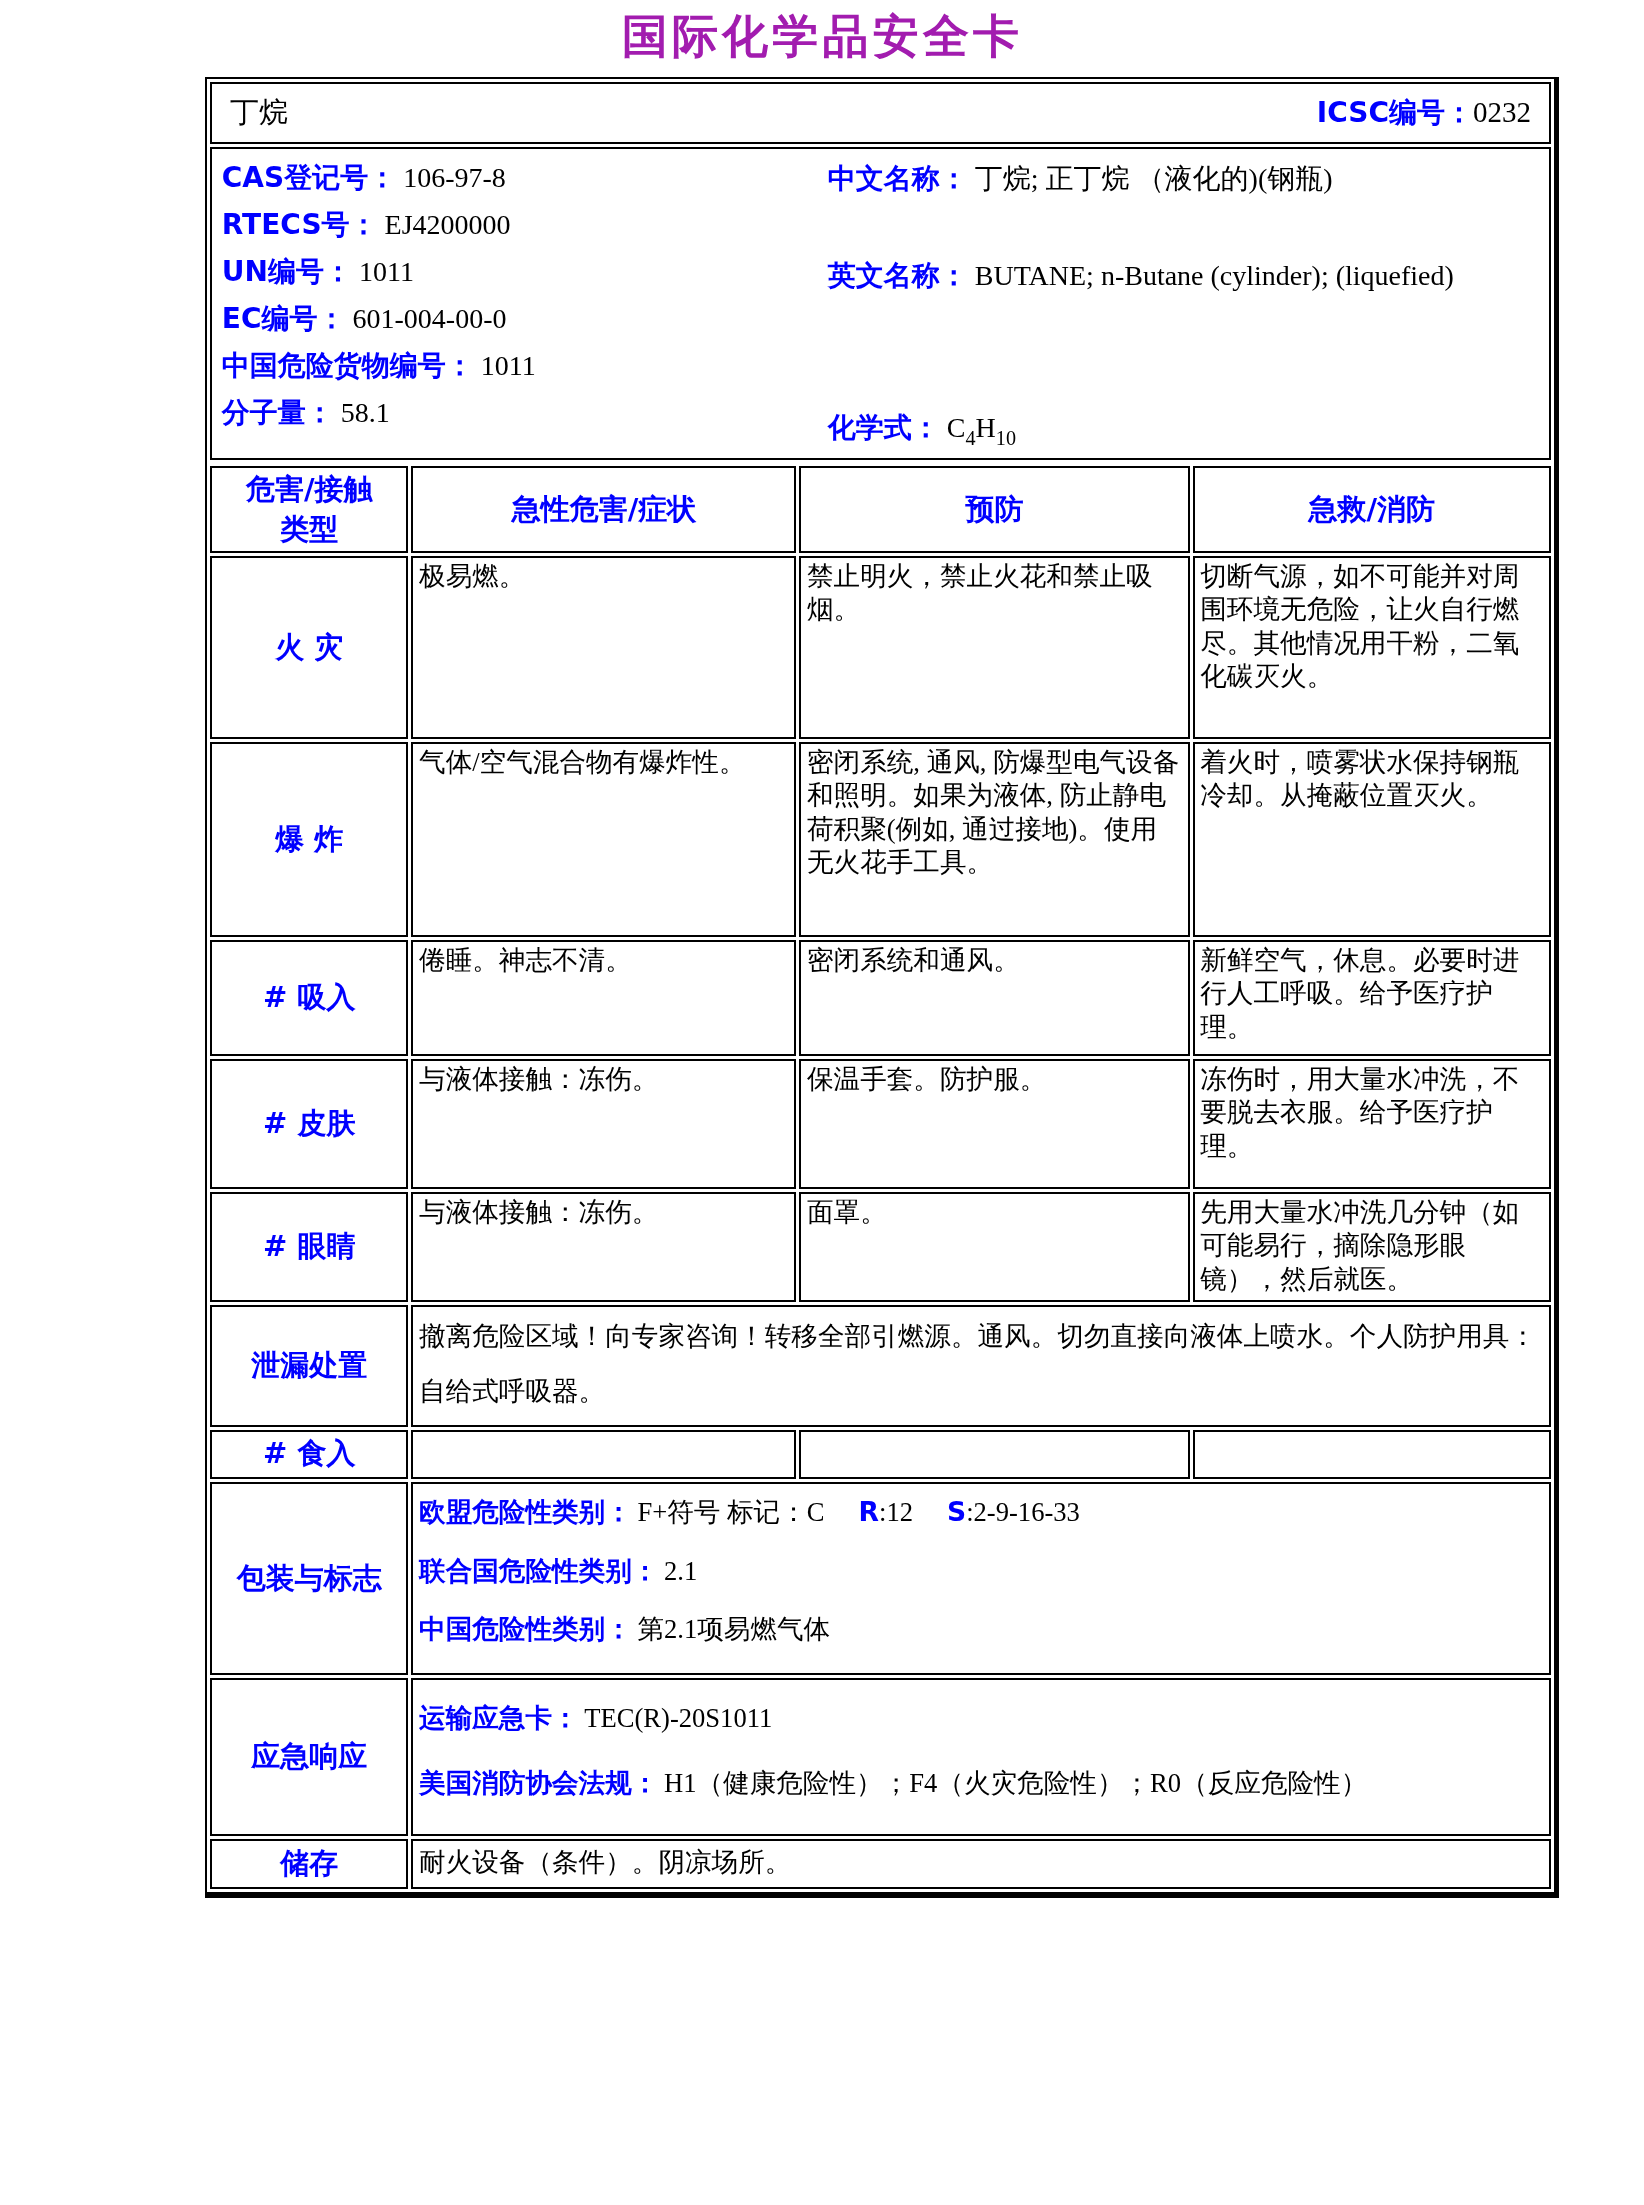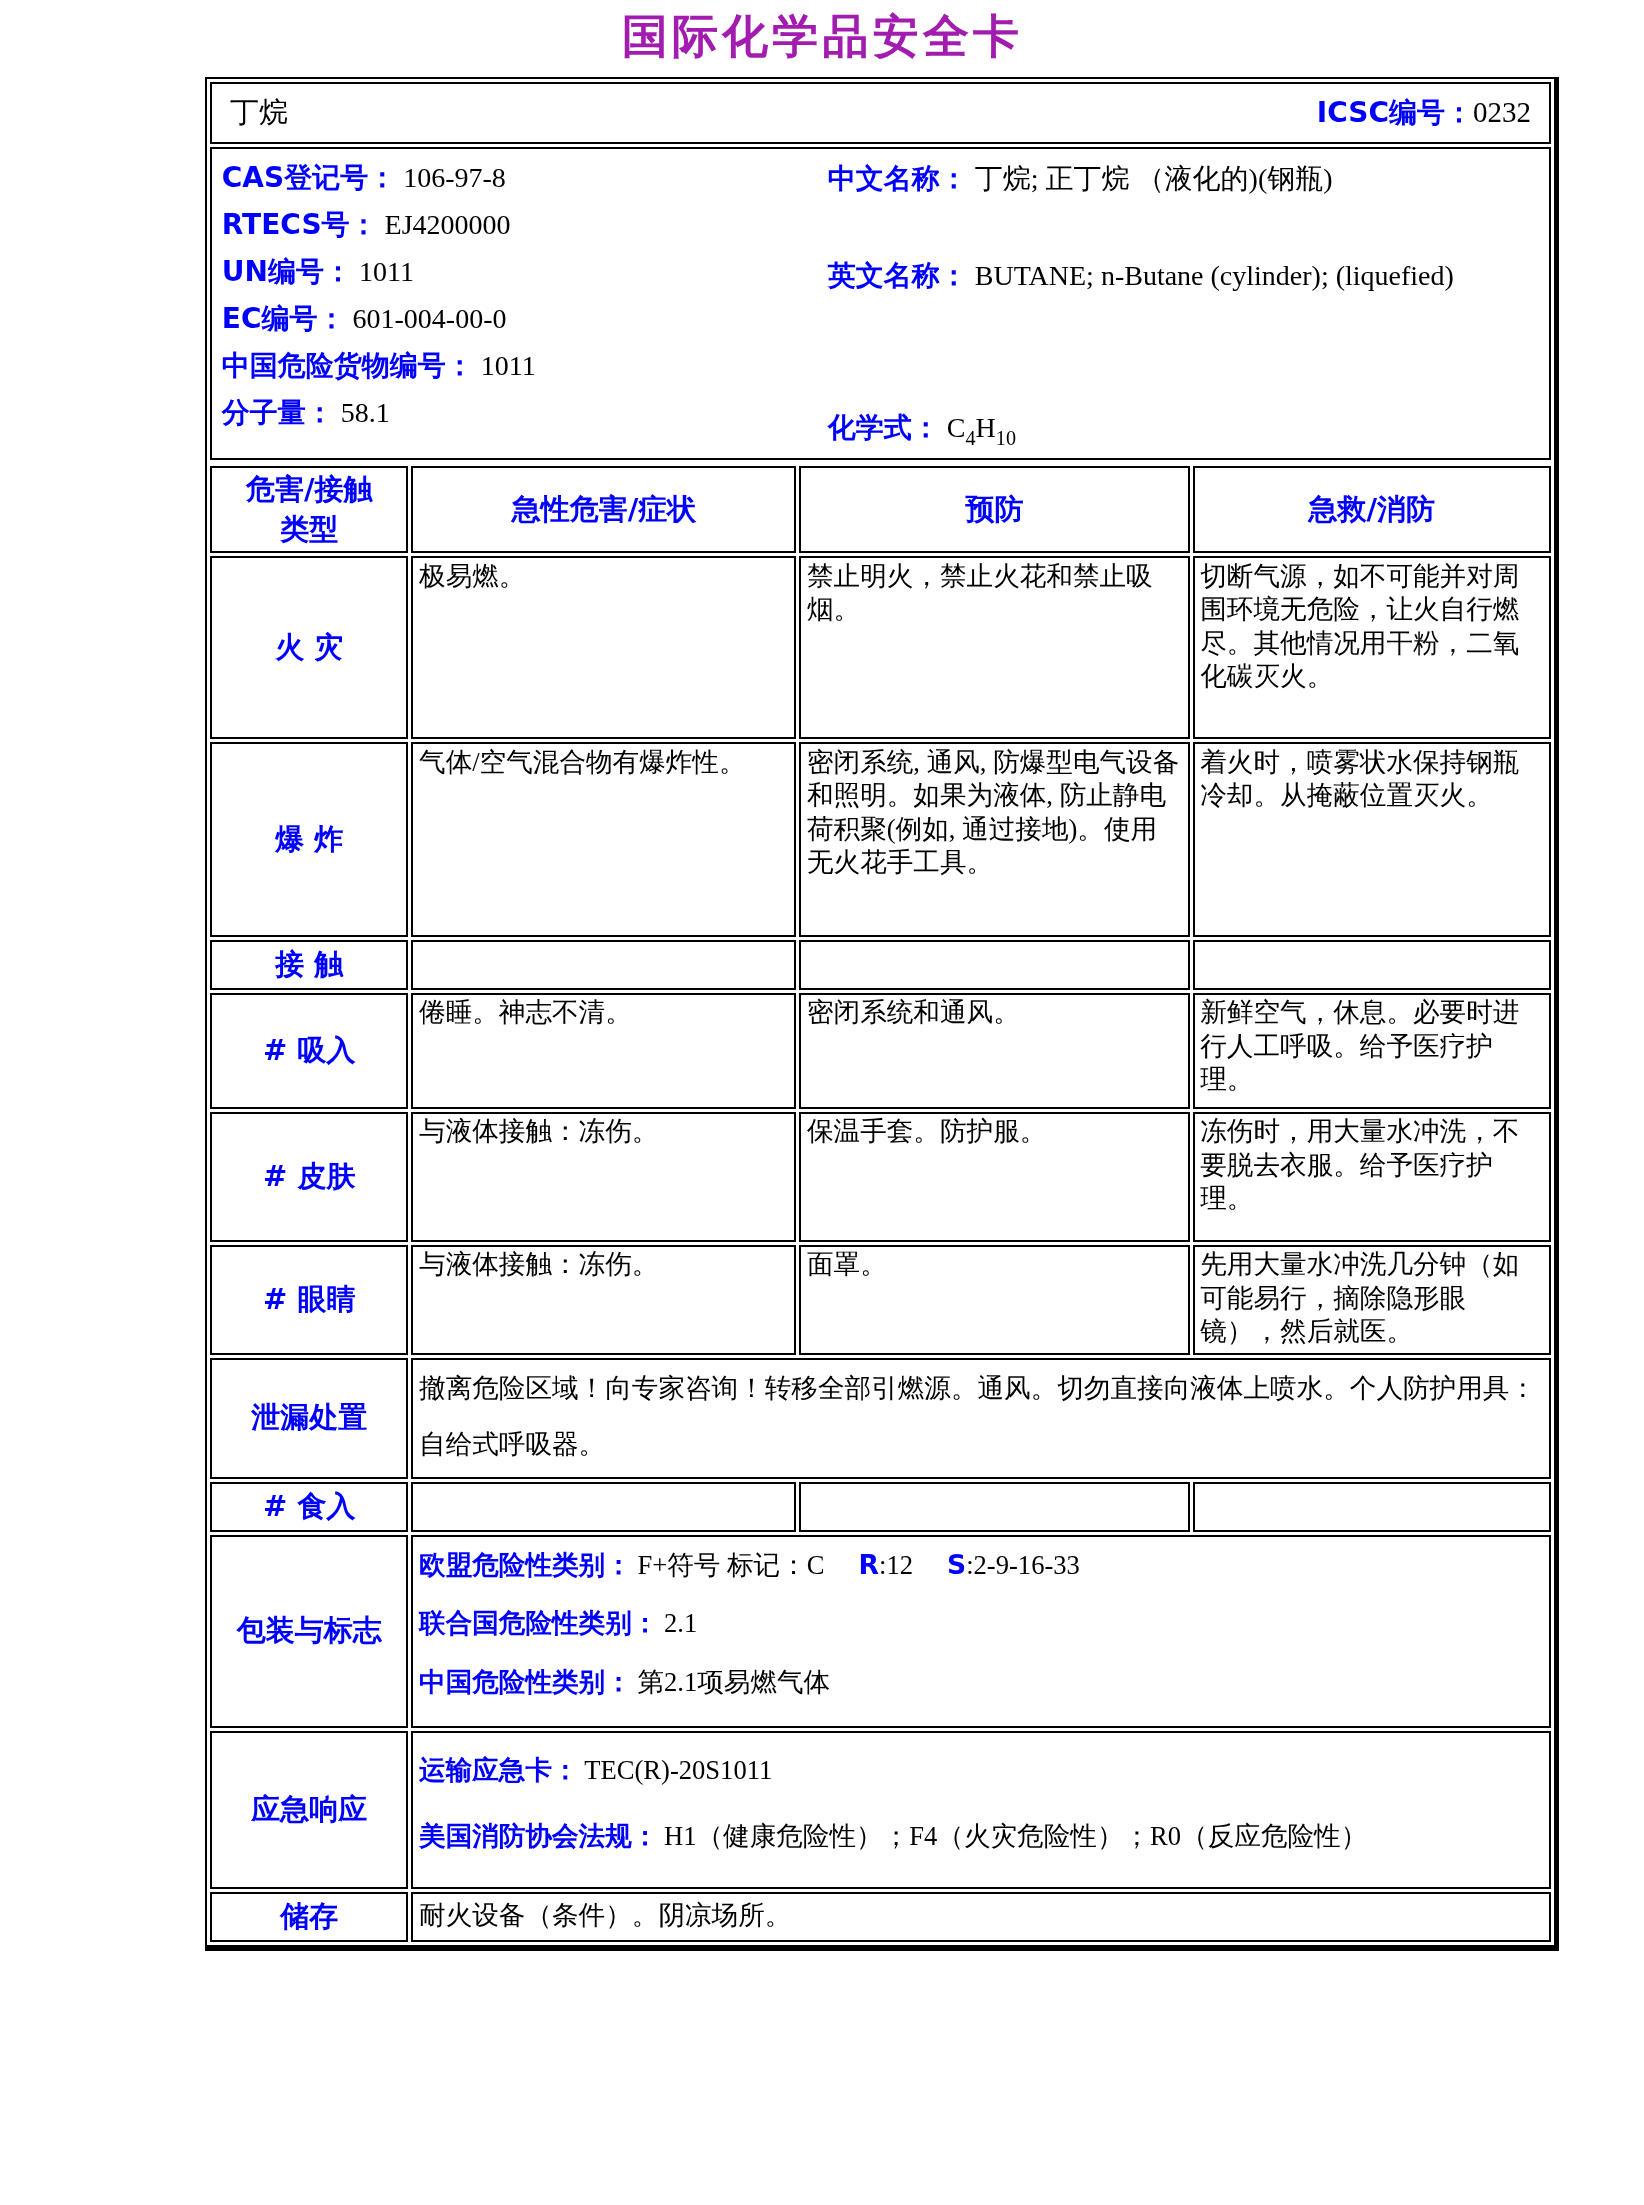--- a/index.html
+++ b/index.html
@@ -119,26 +119,20 @@
       <td class="hcell">切断气源，如不可能并对周围环境无危险，让火自行燃尽。其他情况用干粉，二氧化碳灭火。</td>
     </tr>
 
     <tr>
       <td class="htype blue" style="height:195px;">爆 炸</td>
       <td class="hcell">气体/空气混合物有爆炸性。</td>
       <td class="hcell">密闭系统, 通风, 防爆型电气设备和照明。如果为液体, 防止静电荷积聚(例如, 通过接地)。使用无火花手工具。</td>
       <td class="hcell">着火时，喷雾状水保持钢瓶冷却。从掩蔽位置灭火。</td>
     </tr>
 
-    <tr>
-      <td class="htype blue" style="height:42px;">接 触</td>
-      <td class="hcell"></td>
-      <td class="hcell"></td>
-      <td class="hcell"></td>
-    </tr>
 
     <tr>
       <td class="htype blue" style="height:116px;margin-top:28px;"># 吸入</td>
       <td class="hcell">倦睡。神志不清。</td>
       <td class="hcell">密闭系统和通风。</td>
       <td class="hcell">新鲜空气，休息。必要时进行人工呼吸。给予医疗护理。</td>
     </tr>
 
     <tr>
       <td class="htype blue" style="height:130px;"># 皮肤</td>

